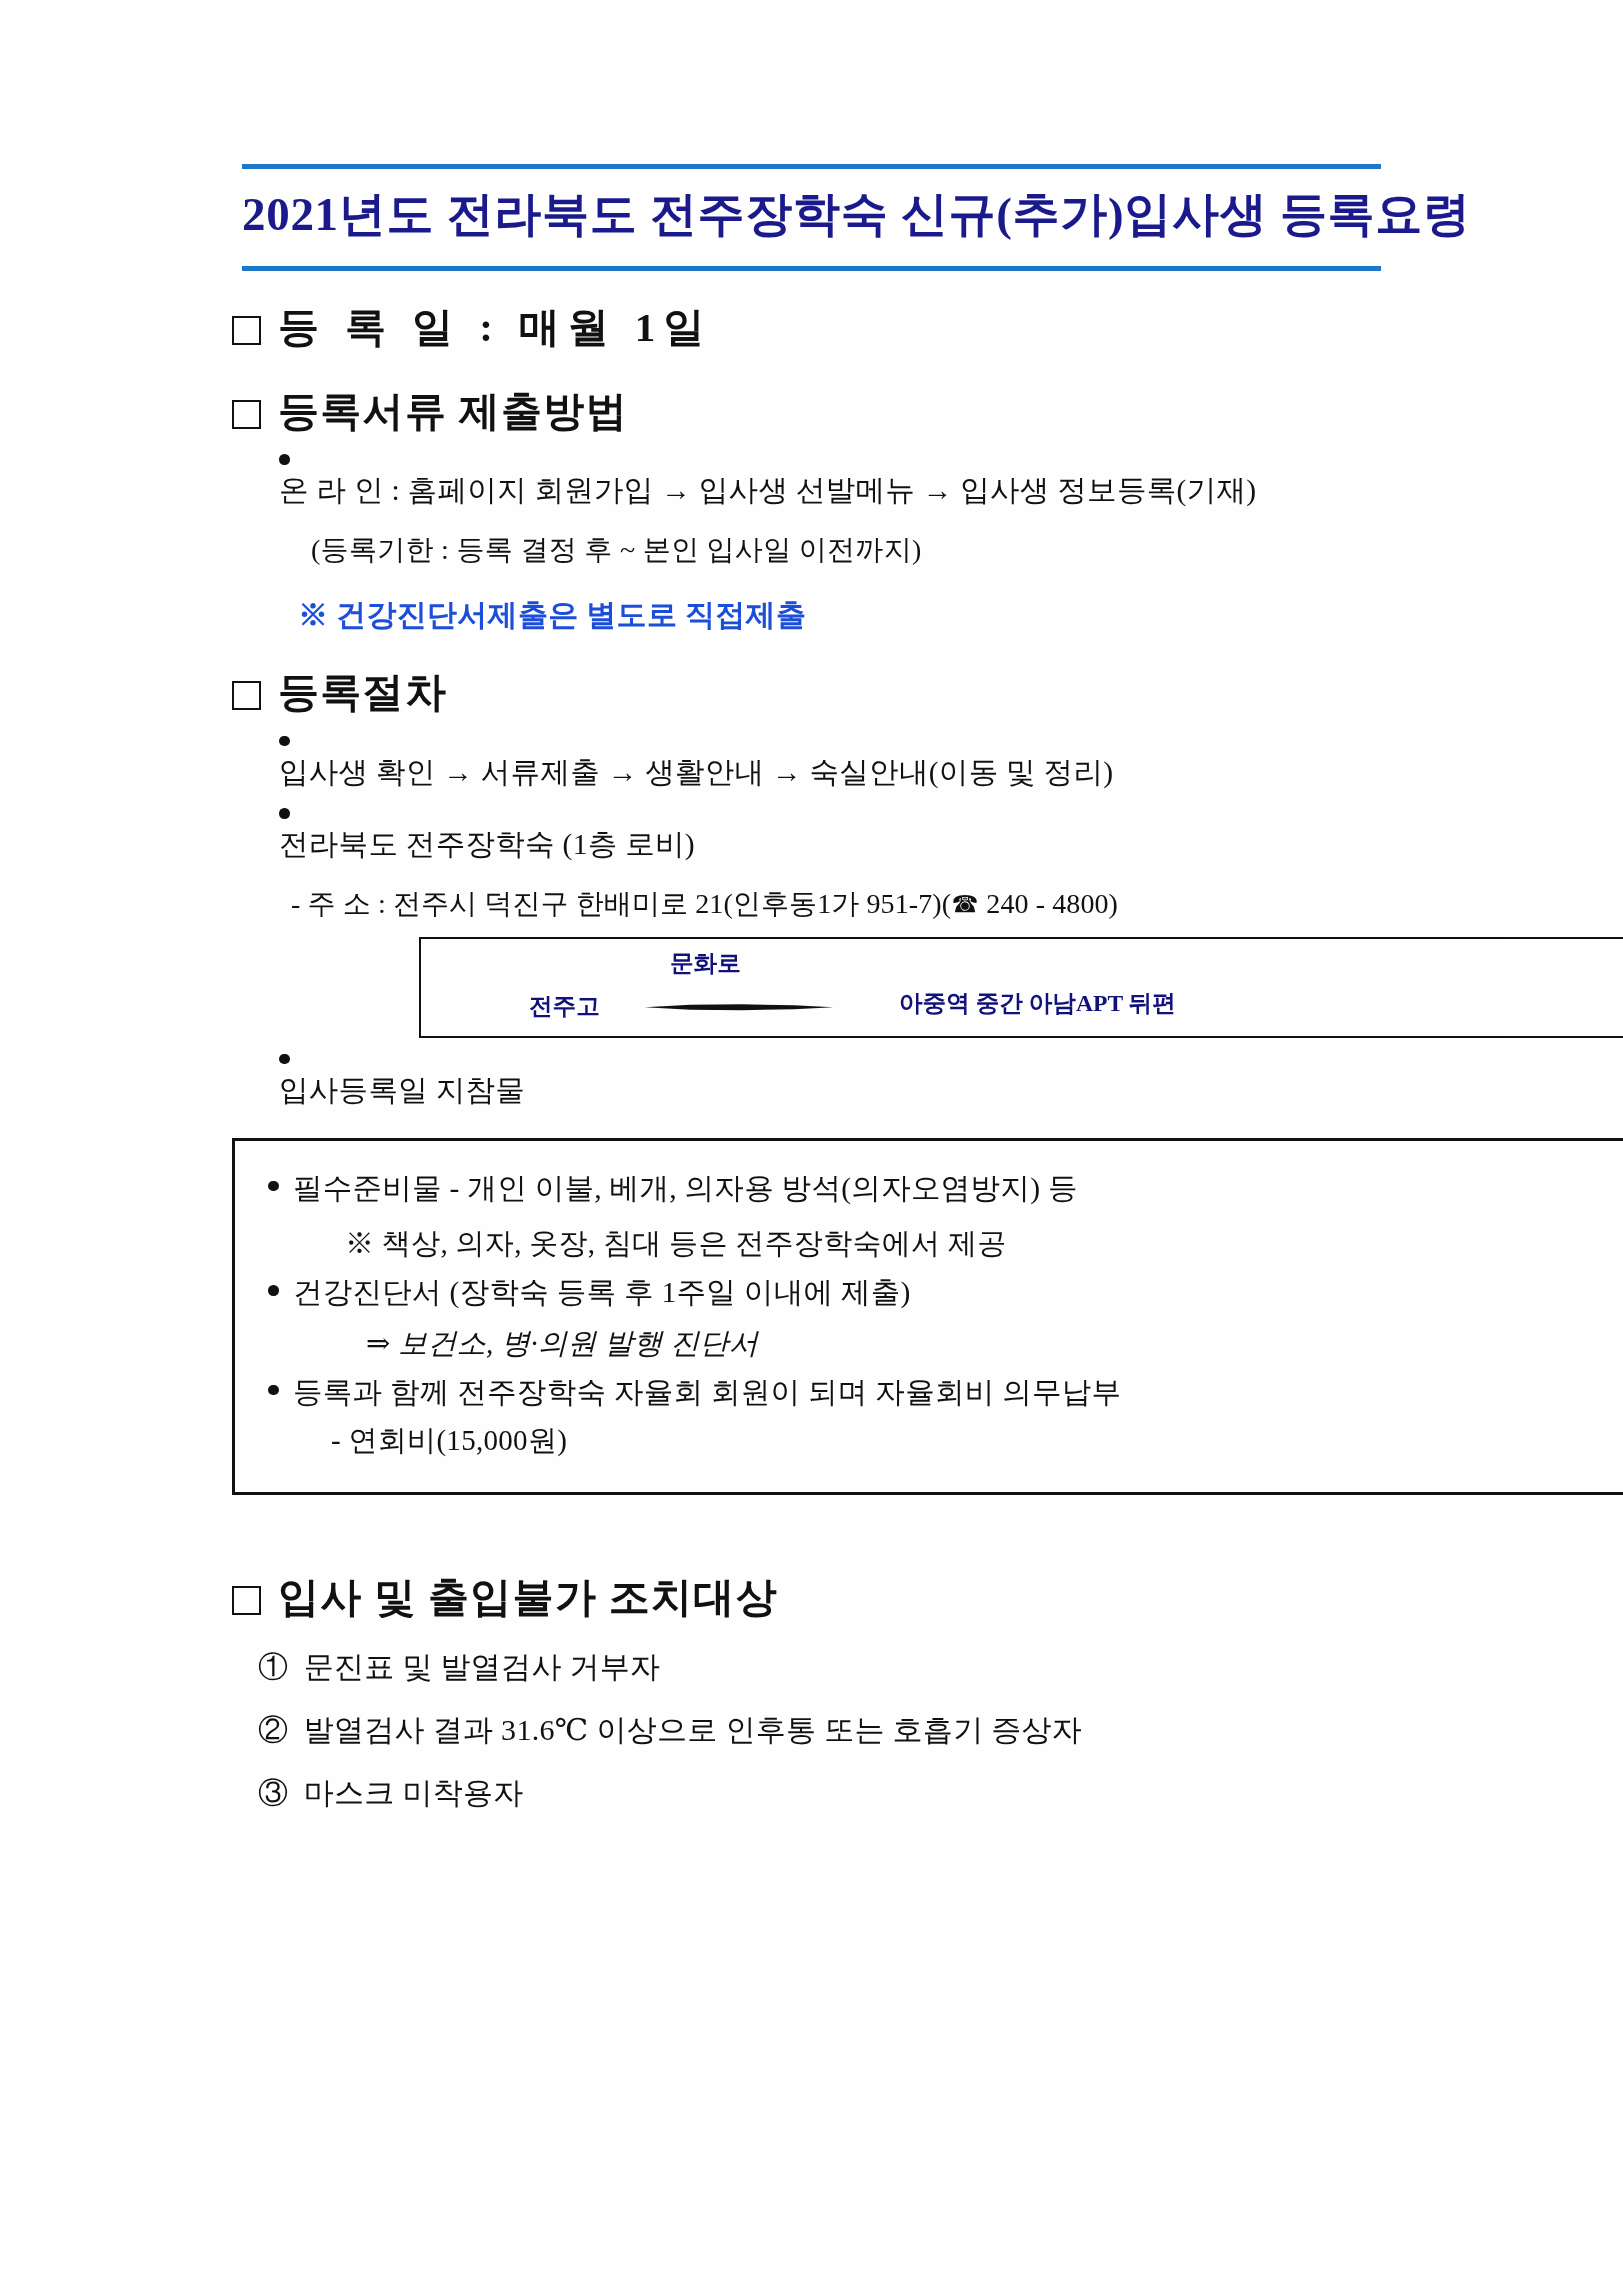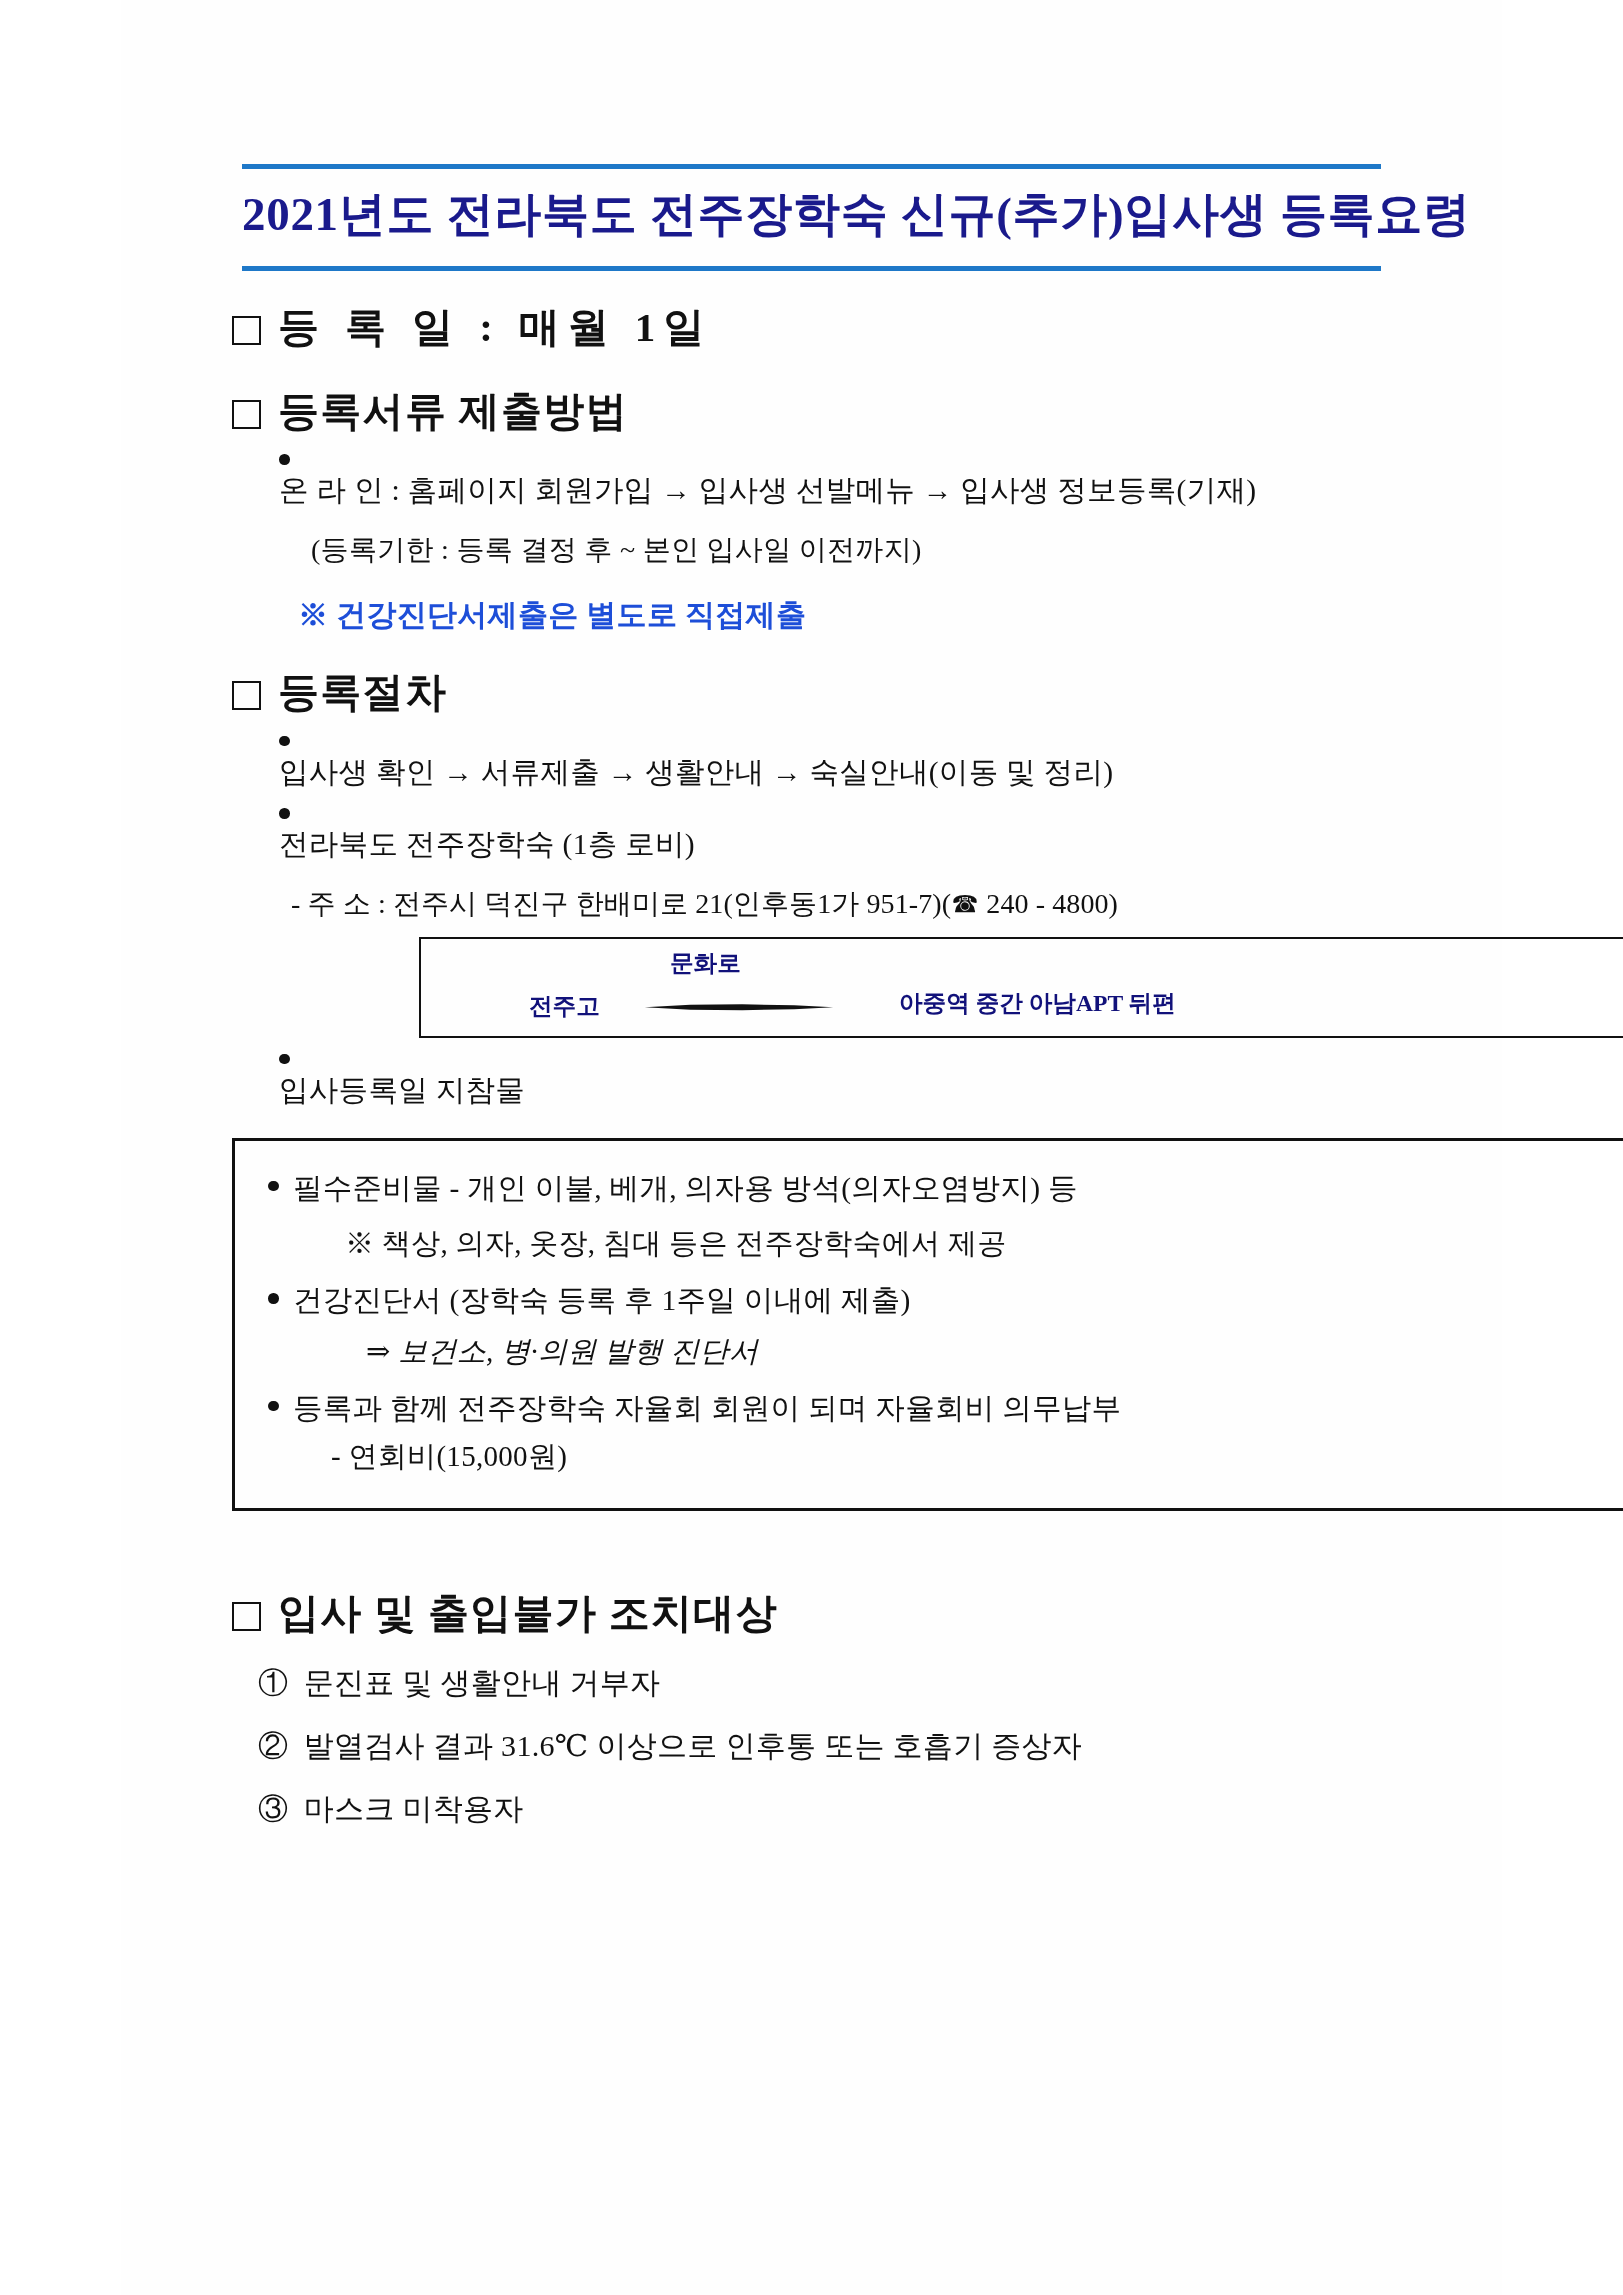--- a/index.html
+++ b/index.html
@@ -134,21 +134,21 @@
   .big-box {
     margin: 27.5px 0 0 13px;
     width: 1401px;
     border: 3.3px solid #111;
     box-sizing: border-box;
     padding: 27.5px 33px 31px 33px;
   }
   .box-line {
     display: flex;
     align-items: baseline;
-    margin-top: 17px;
+    margin-top: 9px;
   }
   .box-line:first-child { margin-top: 0; }
   .box-text { font-size: 29.5px; letter-spacing: 0.3px; }
   .box-sub {
     font-size: 29px;
     margin: 15.7px 0 0 77px;
     letter-spacing: 0.3px;
   }
   .box-sub2 {
     font-size: 29px;
@@ -260,21 +260,21 @@
 
   <div class="spacer-lg"></div>
 
   <div class="h-line">
     <span class="sq"></span>
     <span class="h-text">입사 및 출입불가 조치대상</span>
   </div>
 
   <div class="num-line">
     <span class="circ-num">①</span>
-    <span class="num-text">문진표 및 생활안내 거부자</span>
+    <span class="num-text">문진표 및 발열검사 거부자</span>
   </div>
   <div class="num-line">
     <span class="circ-num">②</span>
     <span class="num-text">발열검사 결과 31.6℃ 이상으로 인후통 또는 호흡기 증상자</span>
   </div>
   <div class="num-line">
     <span class="circ-num">③</span>
     <span class="num-text">마스크 미착용자</span>
   </div>
 

